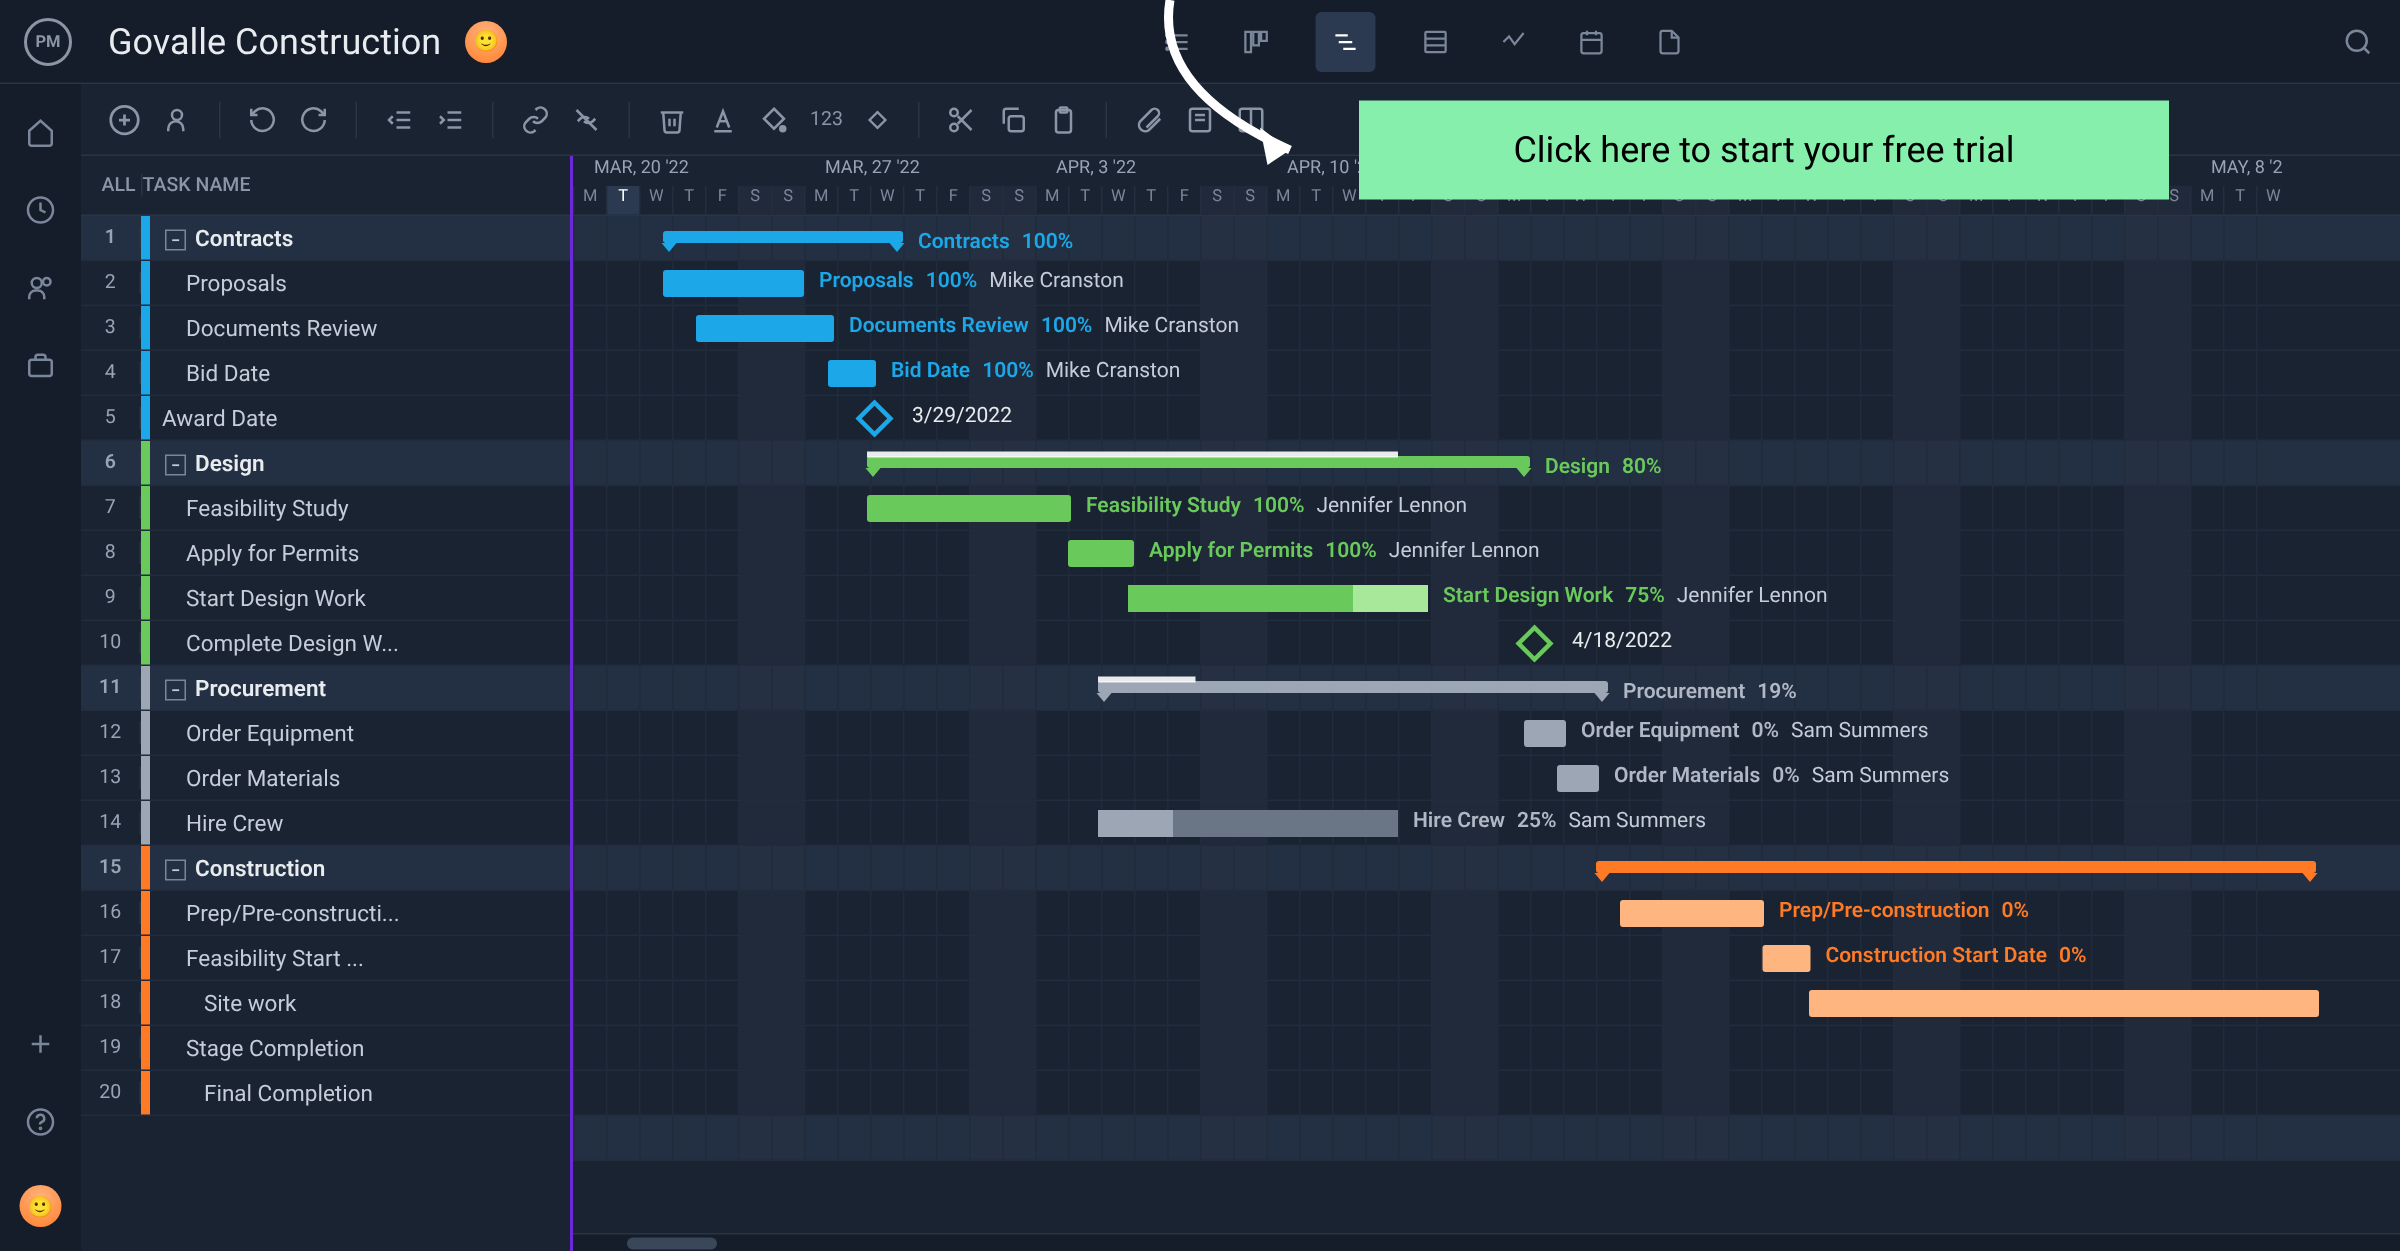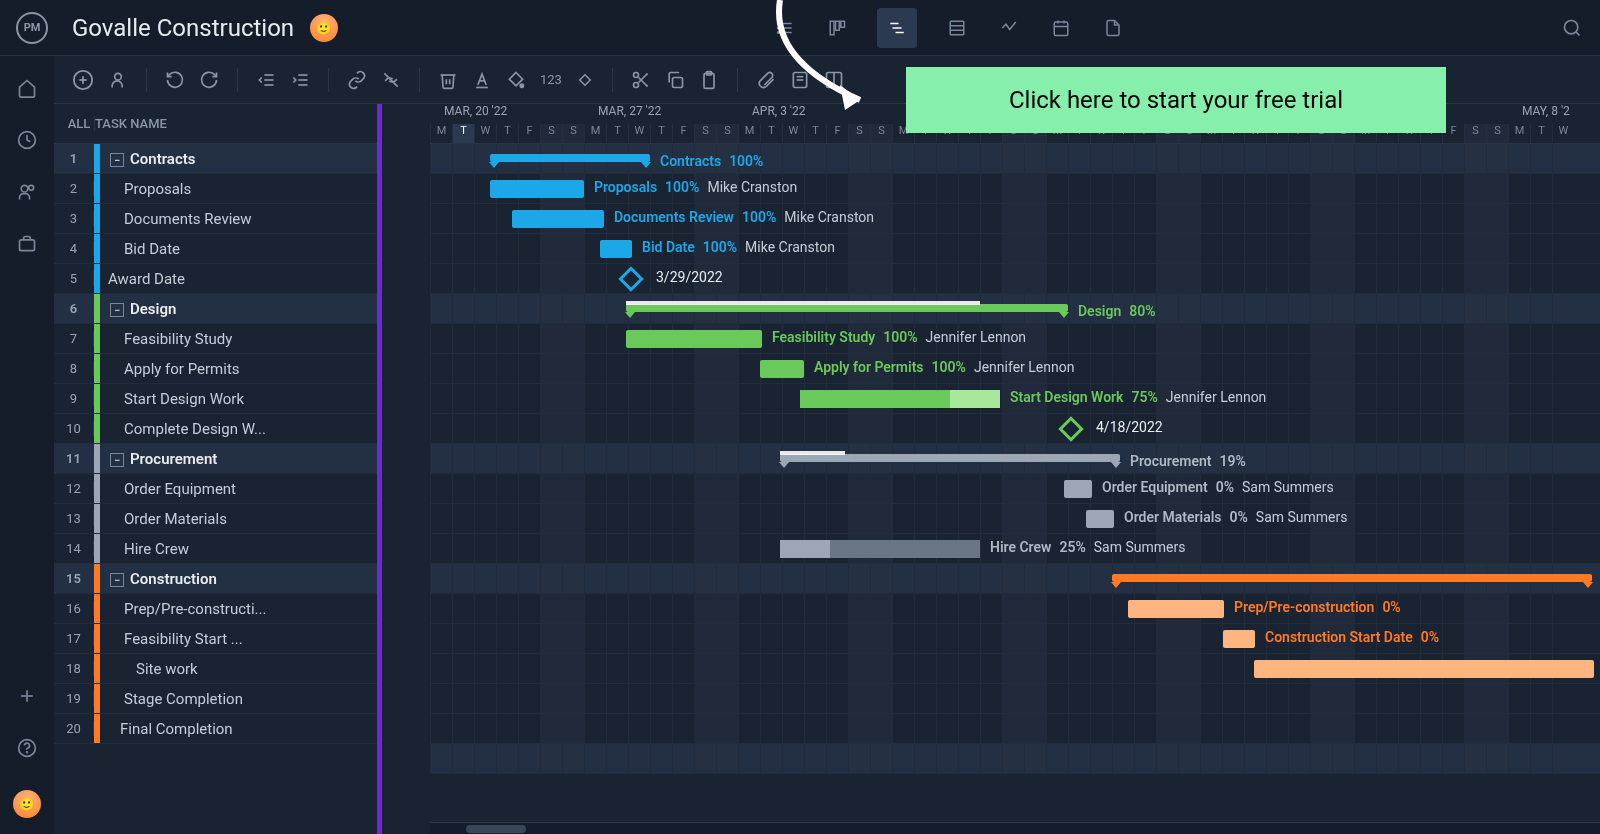--- a/index.html
+++ b/index.html
@@ -71,21 +71,21 @@
   background: #1a2332;
 }
 .toolbar .sep { width: 1px; height: 24px; background: #2a3544; margin: 0 4px; }
 .tool-icon { color: #8a95a5; cursor: pointer; display: flex; align-items: center; }
 
 
 .gantt { flex: 1; display: flex; overflow: hidden; }
 
 
 .tasklist {
-  width: 328px; border-right: 5px solid #6d28d9;
+  width: 328px; border-right: 2px solid #6d28d9;
   display: flex; flex-direction: column;
   background: #1a2332;
 }
 .tl-header {
   height: 40px; display: flex; align-items: center;
   border-bottom: 1px solid #2a3544;
   font-size: 13px; color: #8a95a5; font-weight: 500;
 }
 .tl-col-all { width: 40px; text-align: center; padding-left: 10px; }
 .tl-col-name { flex: 1; padding-left: 0; border-left: 1px solid #2a3544; }
@@ -97,21 +97,21 @@
 .tl-row.group { background: #232f42; font-weight: 600; color: #e8ecef; }
 .tl-num {
   width: 40px; text-align: center; font-size: 13px; color: #98a4b5;
   border-right: 1px solid #2a3544;
 }
 .tl-color { width: 6px; height: 100%; }
 .tl-name { flex: 1; padding-left: 10px; font-size: 15px; overflow: hidden; text-overflow: ellipsis; white-space: nowrap; }
 .tl-collapse { width: 14px; height: 14px; border: 1px solid #7a8699; display: inline-flex; align-items: center; justify-content: center; font-size: 11px; margin-right: 6px; color: #c5cdd8; }
 
 
-.timeline { flex: 1; display: flex; flex-direction: column; overflow: hidden; position: relative; margin-left: 48px; }
+.timeline { flex: 1; display: flex; flex-direction: column; overflow: hidden; position: relative; }
 .tl-time-header {
   height: 40px; display: flex; flex-direction: column;
   border-bottom: 1px solid #2a3544;
 }
 .tl-dates { height: 20px; display: flex; position: relative; font-size: 12px; color: #98a4b5; }
 .tl-date { position: absolute; }
 .tl-days { height: 20px; display: flex; }
 .tl-day {
   width: 22px; text-align: center; font-size: 11px; color: #7a8699;
   border-left: 1px solid #242e3e;
@@ -530,21 +530,21 @@
     <div class="tl-name" style="padding-left:36px;">Site work</div>
               </div>
               <div class="tl-row">
     <div class="tl-num">19</div>
     <div class="tl-color" style="background:#ff7a24"></div>
     <div class="tl-name" style="padding-left:24px;">Stage Completion</div>
               </div>
               <div class="tl-row">
     <div class="tl-num">20</div>
     <div class="tl-color" style="background:#ff7a24"></div>
-    <div class="tl-name" style="padding-left:20px;">Final Completion</div>
+    <div class="tl-name" style="padding-left:36px;">Final Completion</div>
               </div>
             </div>
         </div>
 
         <div class="timeline">
           <div class="tl-time-header">
             <div class="tl-dates" id="tl-dates">
                 <div class="tl-date" style="left: 14px;">MAR, 20 '22</div>
                 <div class="tl-date" style="left: 168px;">MAR, 27 '22</div>
                 <div class="tl-date" style="left: 322px;">APR, 3 '22</div>

